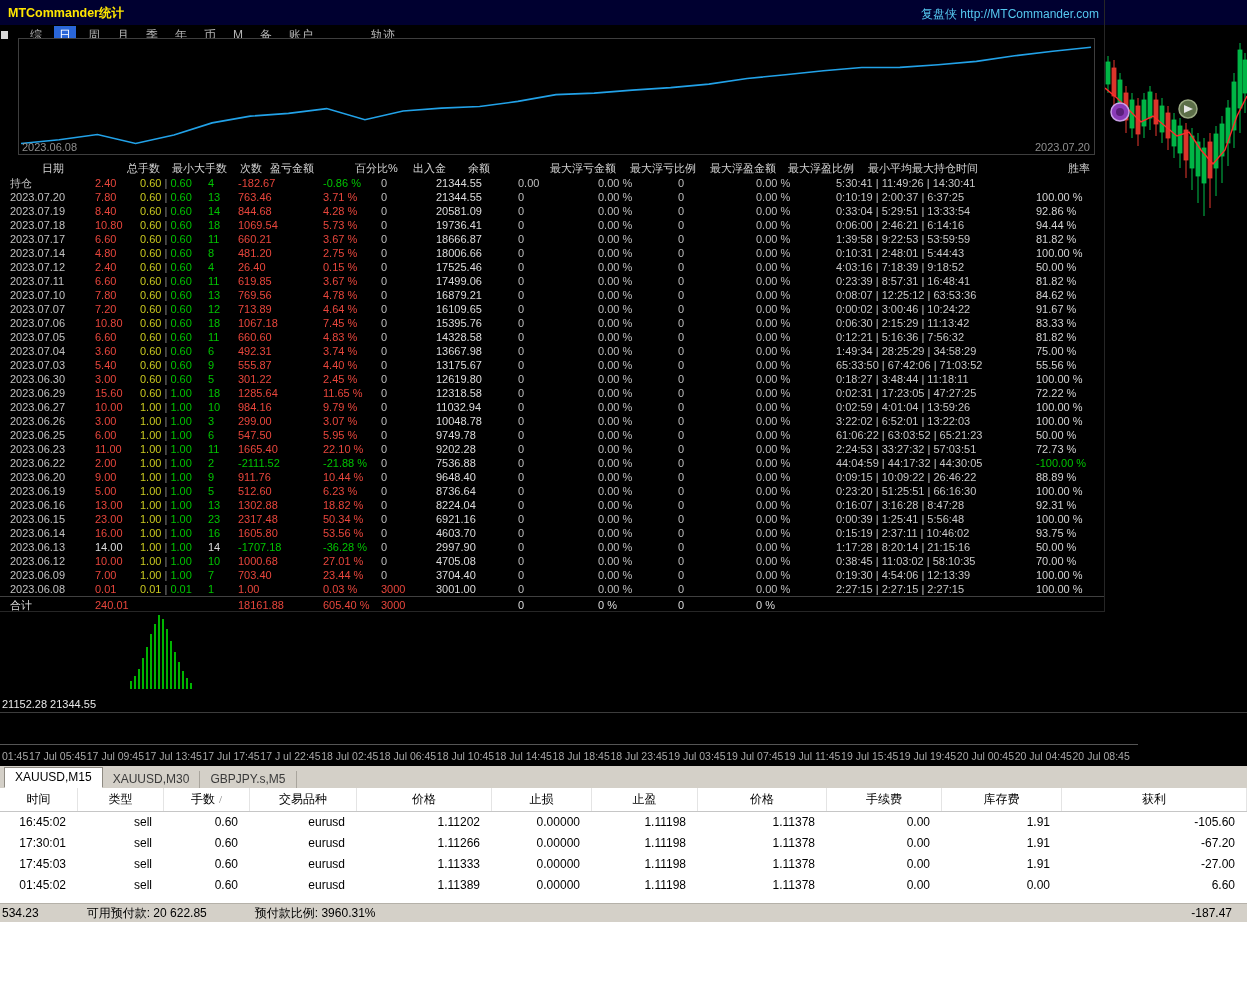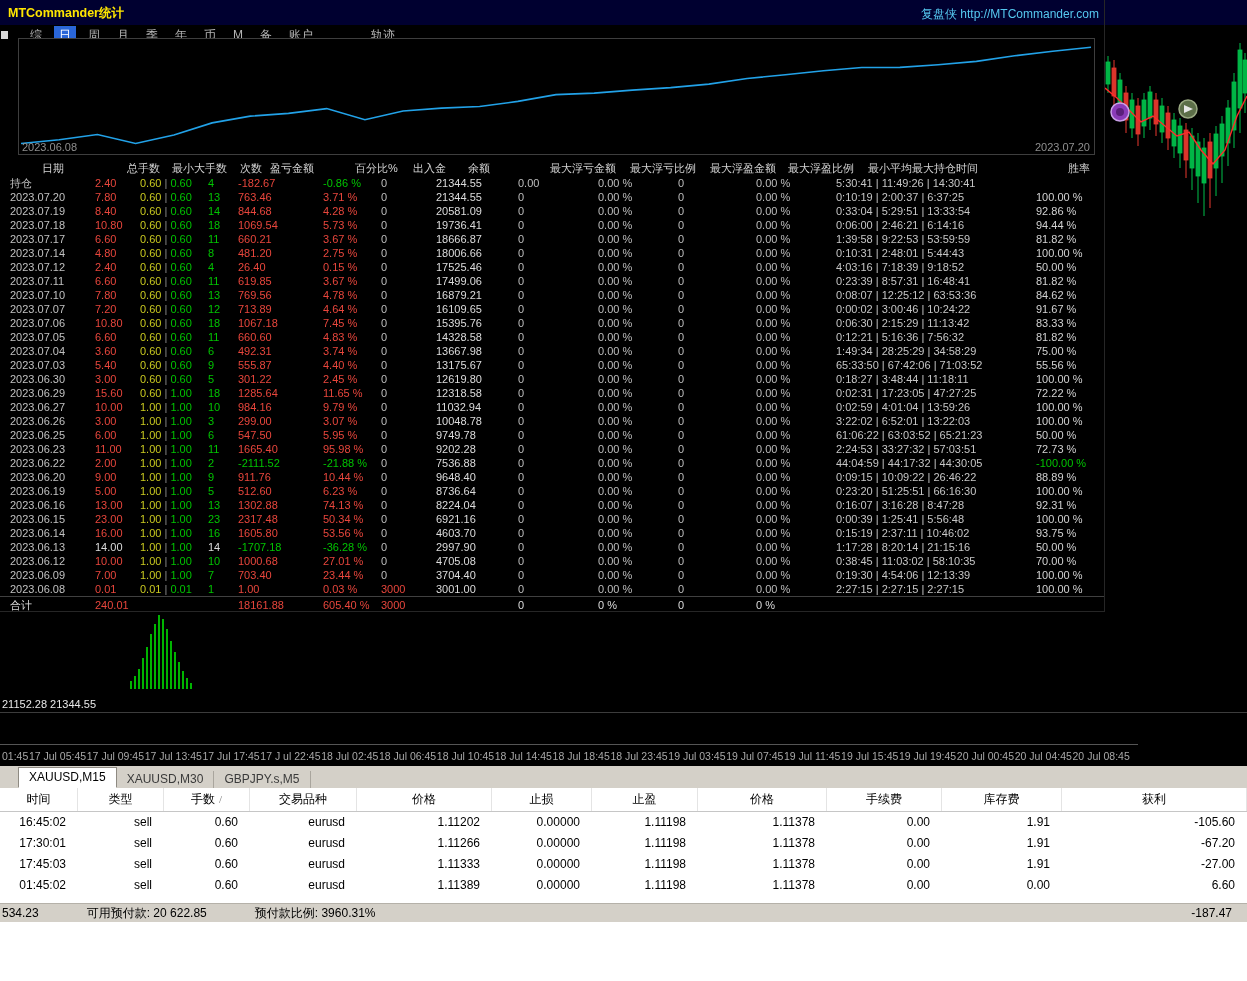--- a/index.html
+++ b/index.html
@@ -13,21 +13,21 @@
   #vol-bars{position:absolute;left:130px;top:613px;height:76px;display:flex;align-items:flex-end;}
   .vol-bar{width:2px;margin-right:2px;background:#00b400;}
   .price-label{position:absolute;left:2px;top:698px;color:#e8e8e8;font-size:11px;white-space:pre;}
   .chart-divider{position:absolute;left:0;top:712px;width:1247px;height:1px;background:#3c3c3c;}
   .time-axis{position:absolute;left:0;top:744px;width:1138px;height:22px;box-sizing:border-box;
              border-top:1px solid #555;color:#a8a8a8;font-size:10.5px;
              display:flex;justify-content:space-between;align-items:center;padding:0 8px 0 2px;white-space:nowrap;}
 
   
   .tabstrip{position:absolute;left:0;top:766px;width:1247px;height:22px;background:#d4d0c8;
-            display:flex;align-items:flex-end;font-size:12px;color:#3a3a3a;padding-left:18px;box-sizing:border-box;}
+            display:flex;align-items:flex-end;font-size:12px;color:#3a3a3a;padding-left:4px;box-sizing:border-box;}
   .tab{height:17px;line-height:17px;padding:0 10px;border-right:1px solid #a9a59d;margin-top:3px;cursor:default;}
   .tab.active{background:#fff;border:1px solid #8e8a82;border-bottom:1px solid #fff;color:#000;height:19px;line-height:19px;margin-top:2px;}
   .trades{position:absolute;left:0;top:788px;width:1247px;height:115px;background:#fff;color:#000;font-size:12px;}
   .trow2{display:grid;grid-template-columns:78px 86px 86px 107px 135px 100px 106px 129px 115px 120px 185px;
          height:21px;line-height:21px;white-space:nowrap;}
   .trow2.hdr2{height:23px;line-height:23px;border-bottom:1px solid #c6c6c6;}
   .hcell{text-align:center;border-right:1px solid #e4e4e4;overflow:hidden;font-family:Liberation Serif, serif;}
   .vcell{text-align:right;padding-right:12px;box-sizing:border-box;overflow:hidden;}
   .sortmark{color:#777;margin-left:4px;font-size:11px;}
   .statusbar{position:absolute;left:0;top:903px;width:1247px;height:19px;background:#d4d0c8;color:#000;
@@ -608,21 +608,21 @@
         <span class="c-gray">0.00 %</span>
         <span class="c-time">61:06:22 | 63:03:52 | 65:21:23</span>
         <span class="c-wr">50.00 %</span>
       </div>
       <div class="trow">
         <span class="c-date">2023.06.23</span>
         <span class="c-red">11.00</span>
         <span><span class="c-yellow">1.00</span><span class="c-sep"> | </span><span class="c-green">1.00</span></span>
         <span class="c-green">11</span>
         <span class="c-red">1665.40</span>
-        <span class="c-red">95.98 %</span>
+        <span class="c-red">22.10 %</span>
         <span class="c-gray">0</span>
         <span class="c-white">9202.28</span>
         <span class="c-gray">0</span>
         <span class="c-gray">0.00 %</span>
         <span class="c-gray">0</span>
         <span class="c-gray">0.00 %</span>
         <span class="c-time">2:24:53 | 33:27:32 | 57:03:51</span>
         <span class="c-wr">72.73 %</span>
       </div>
       <div class="trow">
@@ -672,21 +672,21 @@
         <span class="c-gray">0.00 %</span>
         <span class="c-time">0:23:20 | 51:25:51 | 66:16:30</span>
         <span class="c-wr">100.00 %</span>
       </div>
       <div class="trow">
         <span class="c-date">2023.06.16</span>
         <span class="c-red">13.00</span>
         <span><span class="c-yellow">1.00</span><span class="c-sep"> | </span><span class="c-green">1.00</span></span>
         <span class="c-green">13</span>
         <span class="c-red">1302.88</span>
-        <span class="c-red">74.13 %</span>
+        <span class="c-red">18.82 %</span>
         <span class="c-gray">0</span>
         <span class="c-white">8224.04</span>
         <span class="c-gray">0</span>
         <span class="c-gray">0.00 %</span>
         <span class="c-gray">0</span>
         <span class="c-gray">0.00 %</span>
         <span class="c-time">0:16:07 | 3:16:28 | 8:47:28</span>
         <span class="c-wr">92.31 %</span>
       </div>
       <div class="trow">

